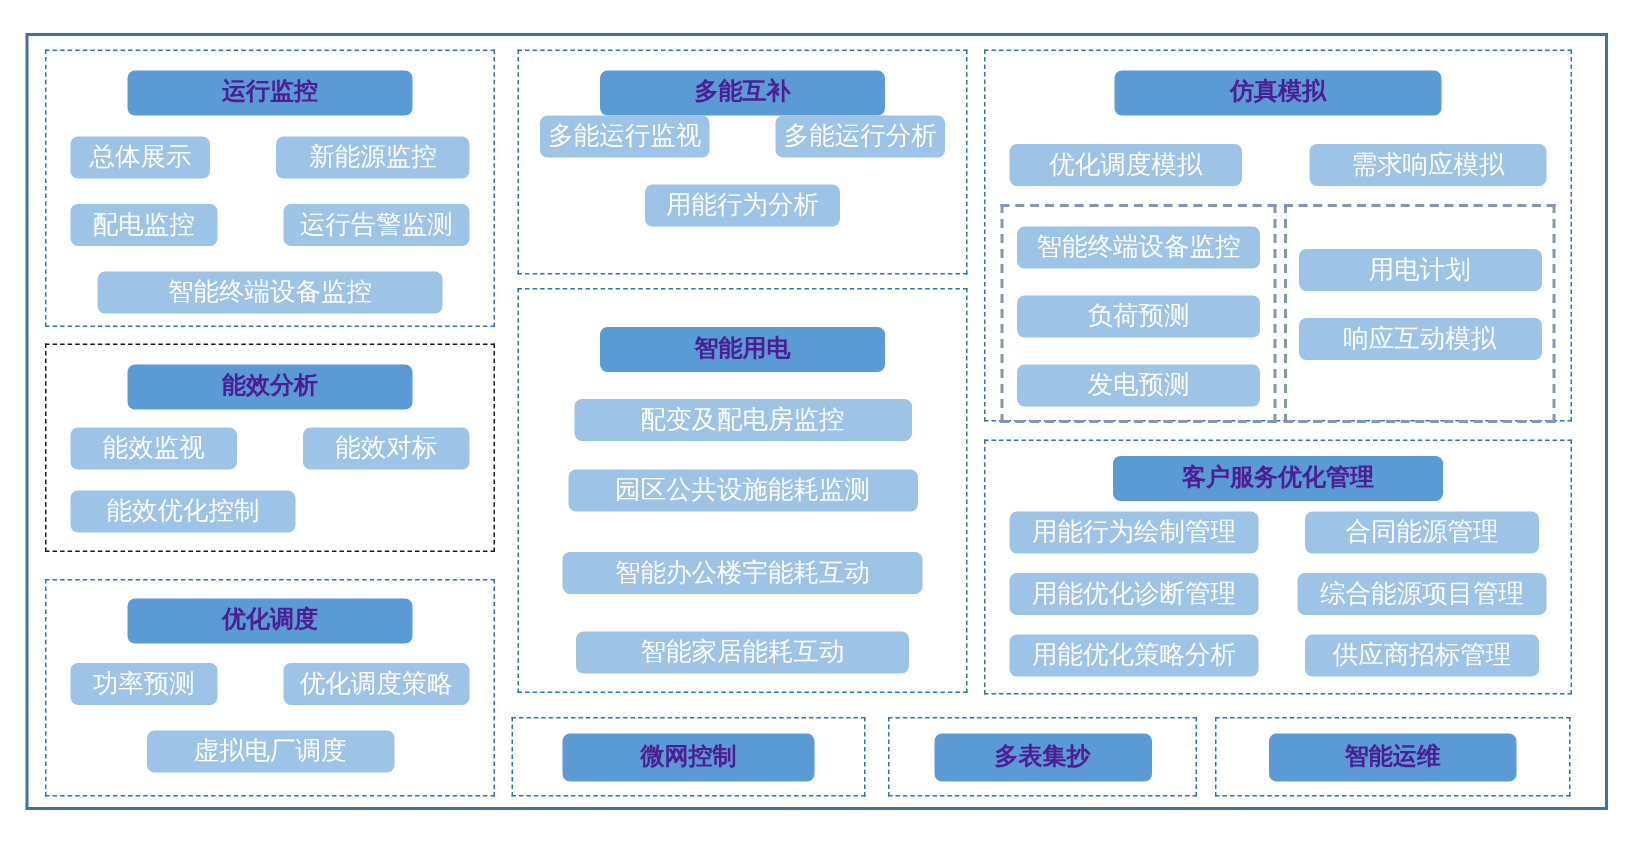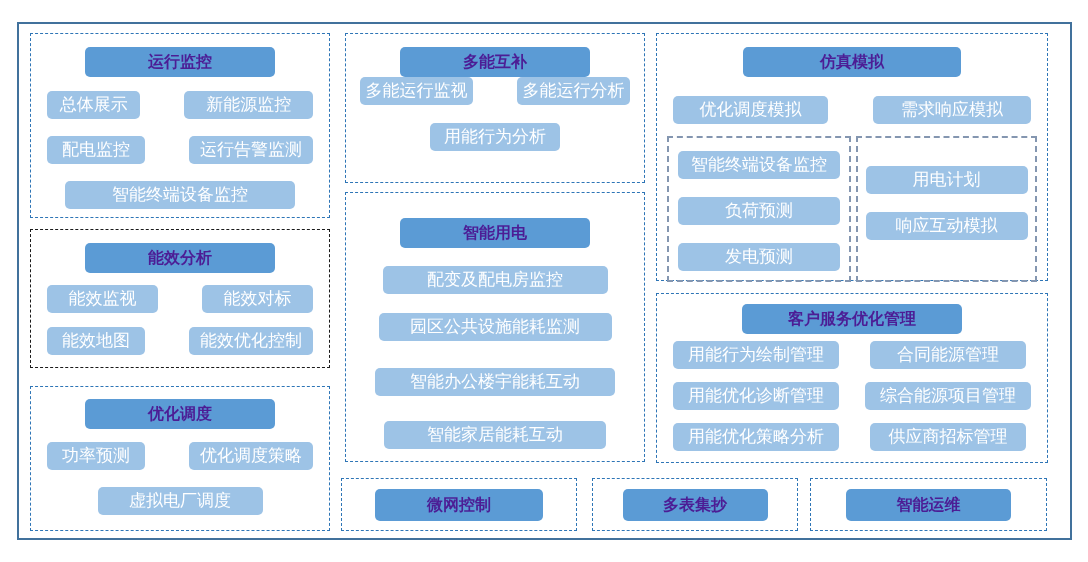--- a/index.html
+++ b/index.html
@@ -55,21 +55,20 @@
     </div>
   </div>
 
   <div class="group black" style="left:30px;top:229px;width:300px;height:139px">
     <div class="hdr" style="width:190px;margin:13px auto 0">能效分析</div>
     <div class="row" style="margin-top:12px">
       <div class="itm" style="width:118px">能效监视</div>
       <div class="itm" style="width:118px">能效对标</div>
     </div>
     <div class="row" style="margin-top:14px">
-      <div class="itm" style="width:118px">能效地图</div>
       <div class="itm" style="width:150px">能效优化控制</div>
     </div>
   </div>
 
   <div class="group" style="left:30px;top:386px;width:300px;height:145px">
     <div class="hdr" style="width:190px;margin:12px auto 0">优化调度</div>
     <div class="row" style="margin-top:13px">
       <div class="itm" style="width:118px">功率预测</div>
       <div class="itm" style="width:150px">优化调度策略</div>
     </div>

